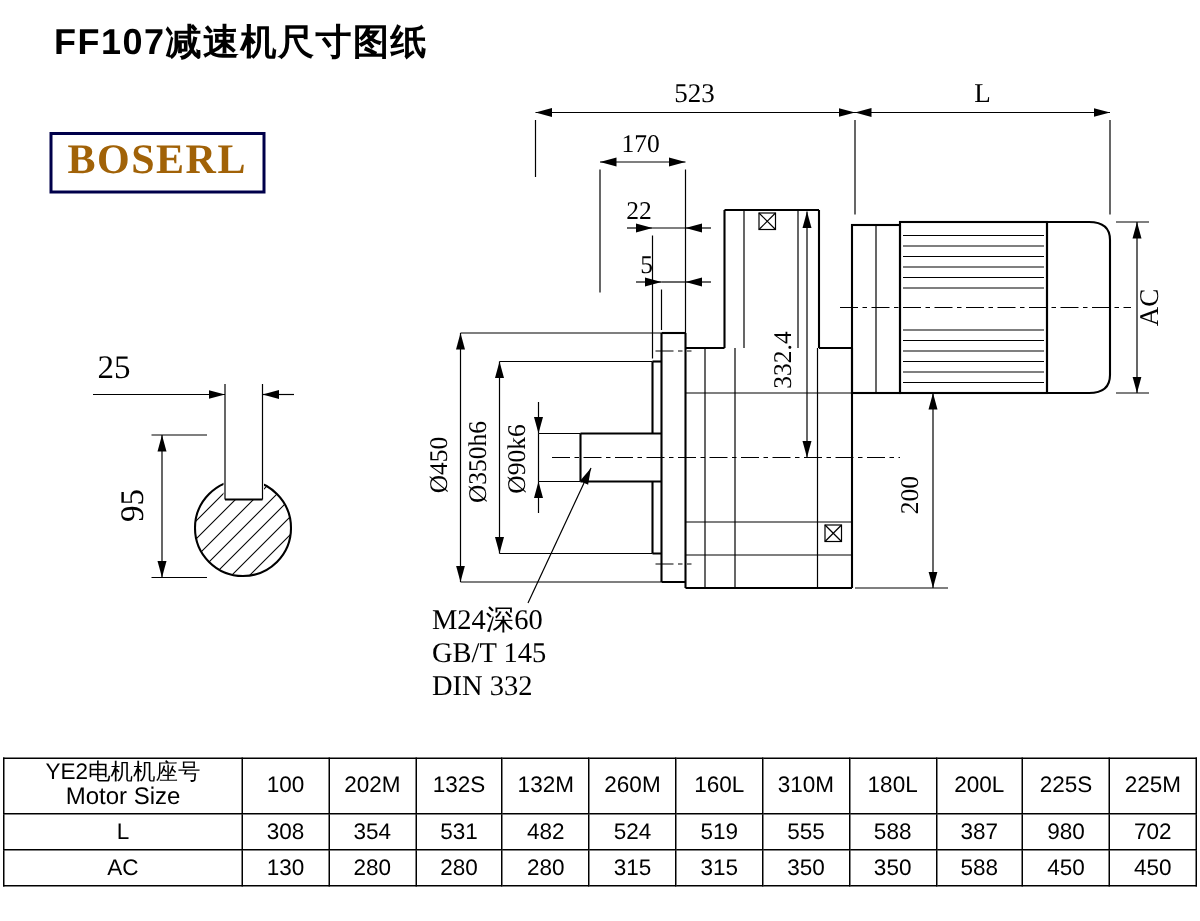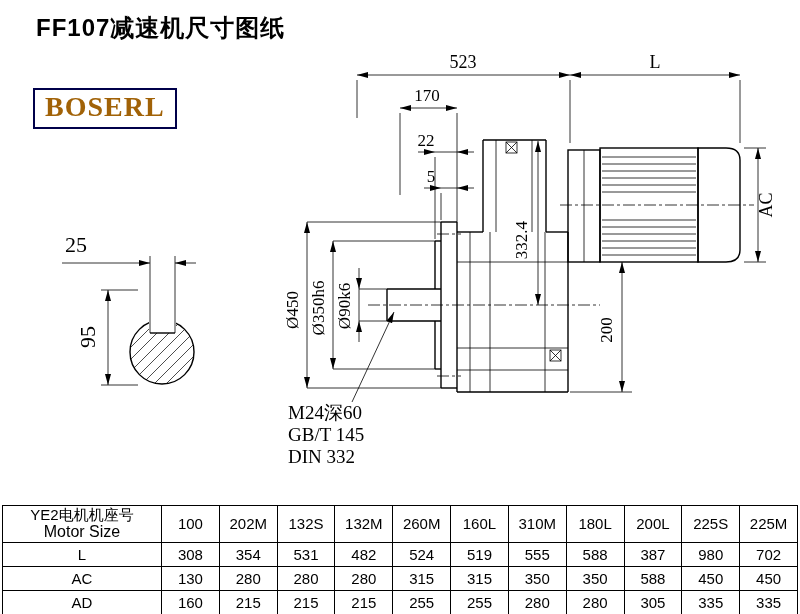--- a/index.html
+++ b/index.html
@@ -264,28 +264,14 @@
       <td>280</td>
       <td>280</td>
       <td>315</td>
       <td>315</td>
       <td>350</td>
       <td>350</td>
       <td>588</td>
       <td>450</td>
       <td>450</td>
     </tr>
-    <tr>
-      <td>AD</td>
-      <td>160</td>
-      <td>215</td>
-      <td>215</td>
-      <td>215</td>
-      <td>255</td>
-      <td>255</td>
-      <td>280</td>
-      <td>280</td>
-      <td>305</td>
-      <td>335</td>
-      <td>335</td>
-    </tr>
   </tbody>
 </table>
 
 </body></html>

